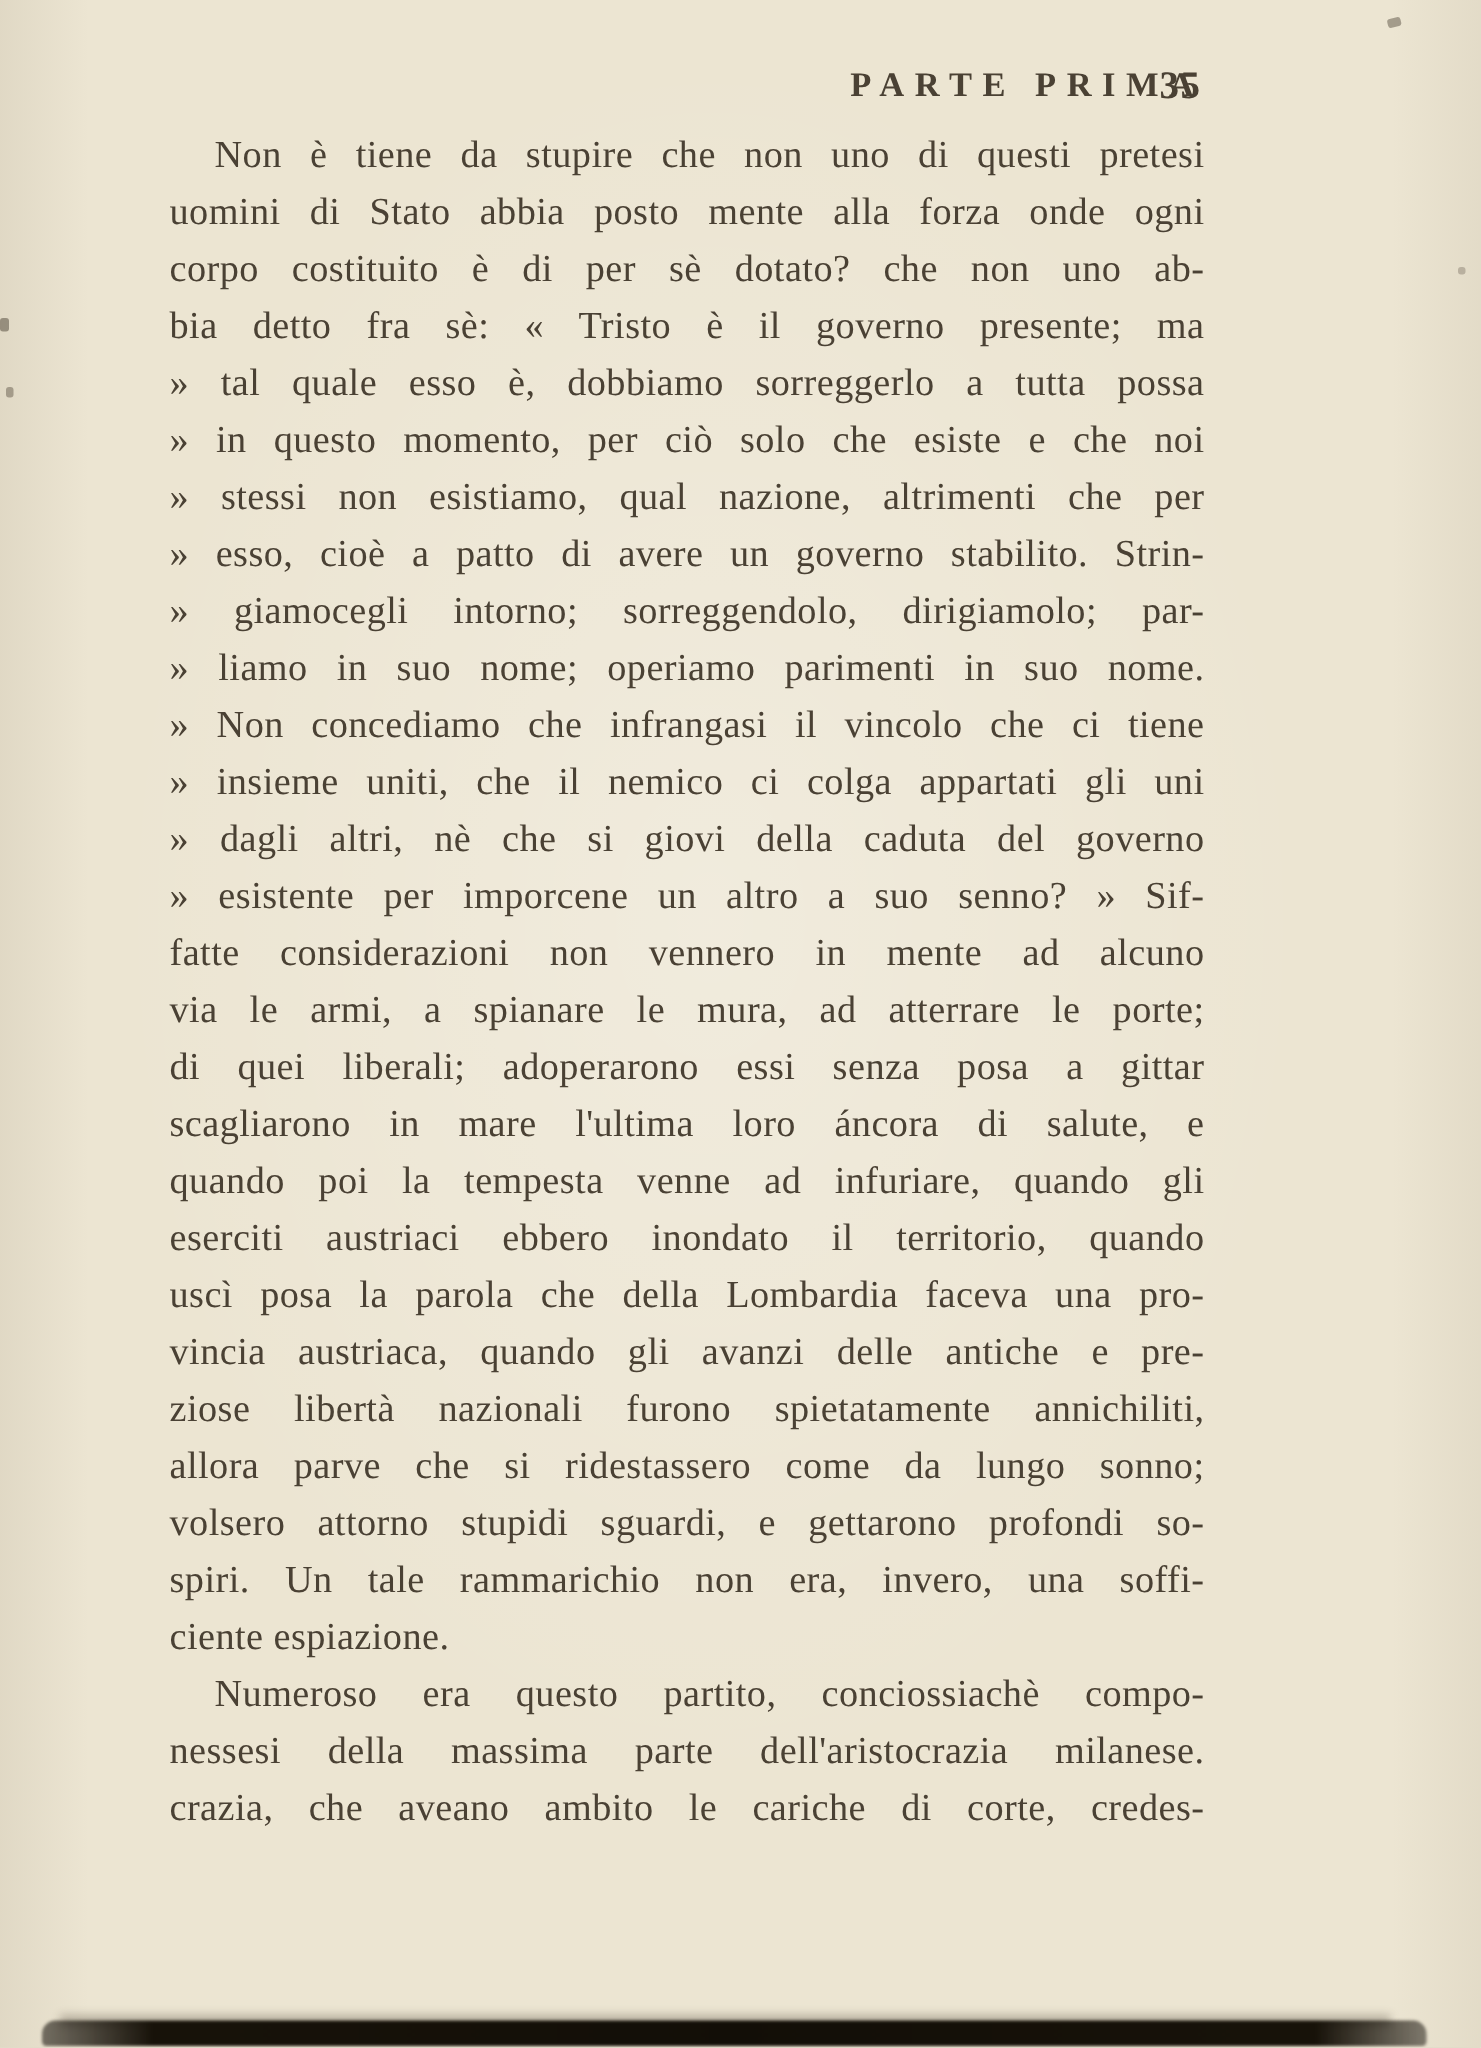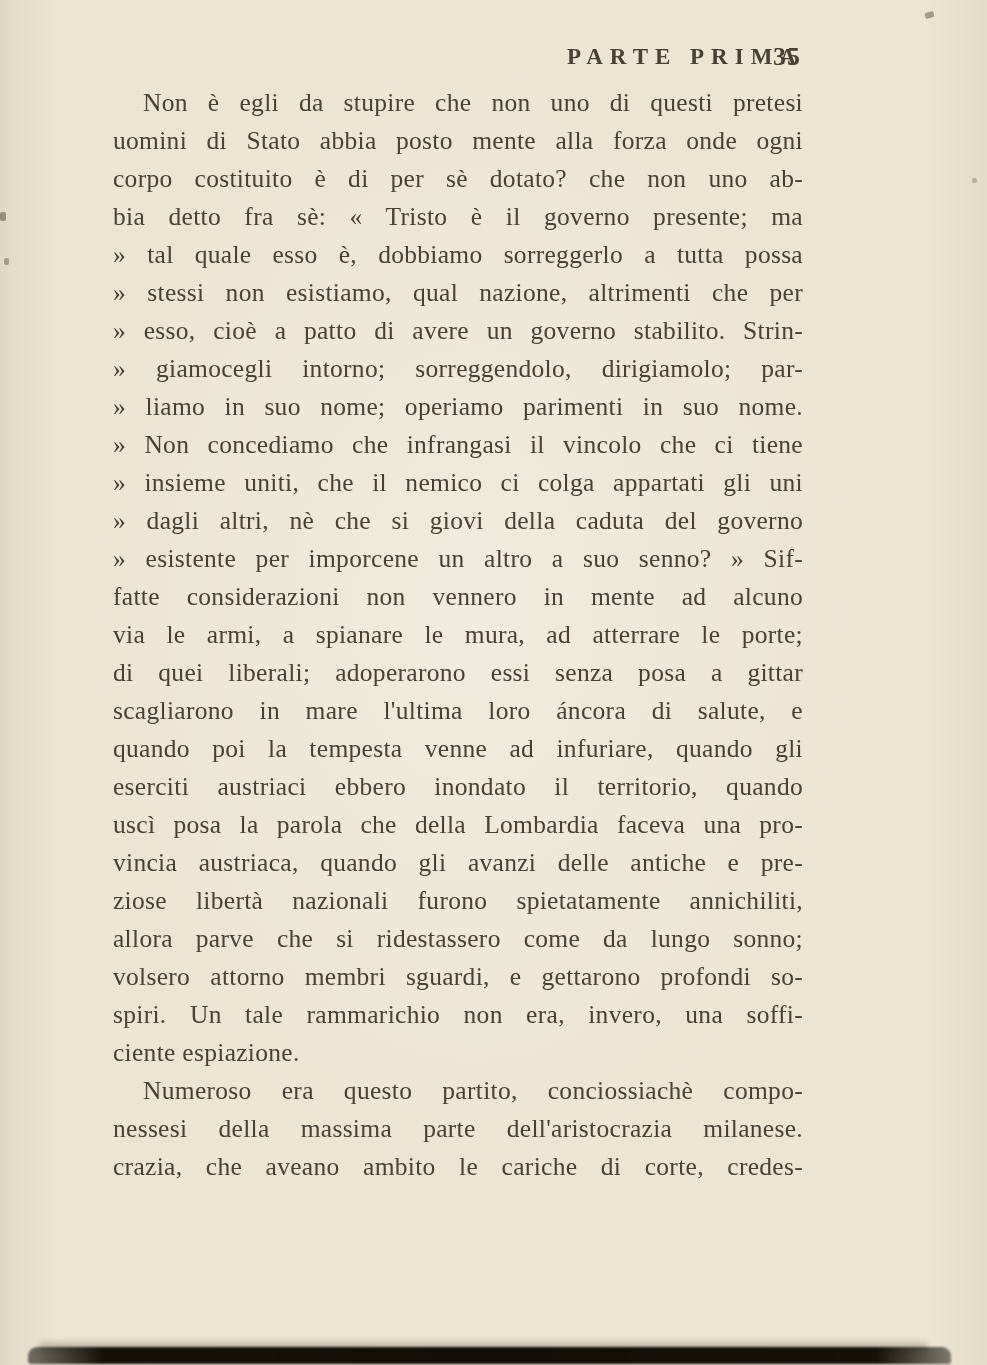--- a/index.html
+++ b/index.html
@@ -86,44 +86,45 @@
 <body>
 
 <div class="scan-page">
 
   <div class="page-header">
     <span class="running-title">PARTE PRIMA</span>
     <span class="page-number">35</span>
   </div>
 
   <div class="text-block" id="text-block">
-      <div class="line indent">Non è egli da stupire che non uno di questi pretesi</div>
+      <div class="line indent">Non è tiene da stupire che non uno di questi pretesi</div>
       <div class="line">uomini di Stato abbia posto mente alla forza onde ogni</div>
       <div class="line">corpo costituito è di per sè dotato? che non uno ab-</div>
       <div class="line">bia detto fra sè: « Tristo è il governo presente; ma</div>
       <div class="line">» tal quale esso è, dobbiamo sorreggerlo a tutta possa</div>
+      <div class="line">» in questo momento, per ciò solo che esiste e che noi</div>
       <div class="line">» stessi non esistiamo, qual nazione, altrimenti che per</div>
       <div class="line">» esso, cioè a patto di avere un governo stabilito. Strin-</div>
       <div class="line">» giamocegli intorno; sorreggendolo, dirigiamolo; par-</div>
       <div class="line">» liamo in suo nome; operiamo parimenti in suo nome.</div>
       <div class="line">» Non concediamo che infrangasi il vincolo che ci tiene</div>
       <div class="line">» insieme uniti, che il nemico ci colga appartati gli uni</div>
       <div class="line">» dagli altri, nè che si giovi della caduta del governo</div>
       <div class="line">» esistente per imporcene un altro a suo senno? » Sif-</div>
       <div class="line">fatte considerazioni non vennero in mente ad alcuno</div>
       <div class="line">via le armi, a spianare le mura, ad atterrare le porte;</div>
       <div class="line">di quei liberali; adoperarono essi senza posa a gittar</div>
       <div class="line">scagliarono in mare l'ultima loro áncora di salute, e</div>
       <div class="line">quando poi la tempesta venne ad infuriare, quando gli</div>
       <div class="line">eserciti austriaci ebbero inondato il territorio, quando</div>
       <div class="line">uscì posa la parola che della Lombardia faceva una pro-</div>
       <div class="line">vincia austriaca, quando gli avanzi delle antiche e pre-</div>
       <div class="line">ziose libertà nazionali furono spietatamente annichiliti,</div>
       <div class="line">allora parve che si ridestassero come da lungo sonno;</div>
-      <div class="line">volsero attorno membri sguardi, e gettarono profondi so-</div>
+      <div class="line">volsero attorno stupidi sguardi, e gettarono profondi so-</div>
       <div class="line">spiri. Un tale rammarichio non era, invero, una soffi-</div>
       <div class="line no-just">ciente espiazione.</div>
       <div class="line indent">Numeroso era questo partito, conciossiachè compo-</div>
       <div class="line">nessesi della massima parte dell'aristocrazia milanese.</div>
       <div class="line">crazia, che aveano ambito le cariche di corte, credes-</div>
     </div>
 
   <div class="bottom-strip-fade"></div>
   <div class="bottom-strip"></div>
   <div class="speck s1"></div>

